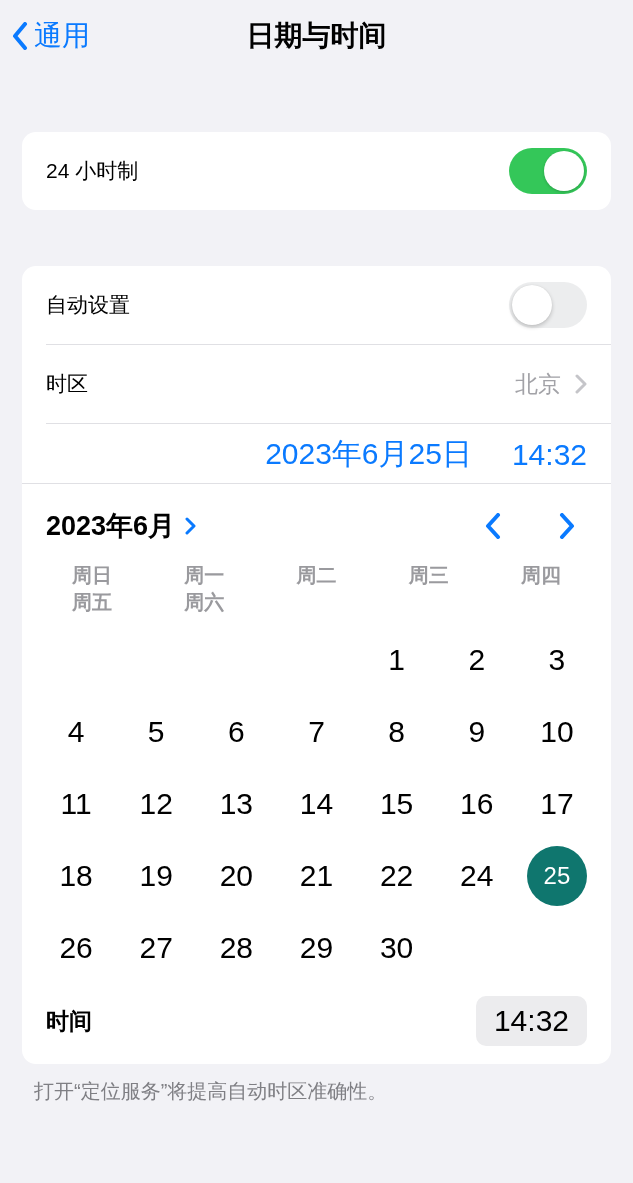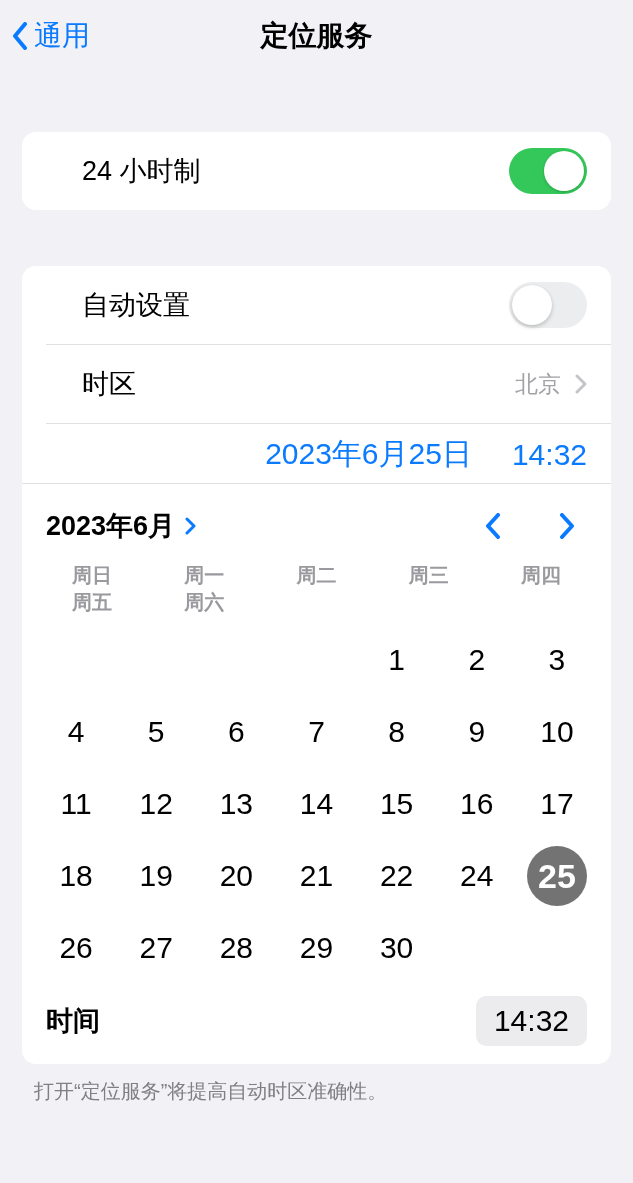--- a/index.html
+++ b/index.html
@@ -66,22 +66,21 @@
       display: flex;
       align-items: center;
       padding: 0 24px;
       height: 80px;
     }
     .group-1 .row {
       height: 78px;
     }
     .row-label {
       flex: 1;
-      font-size: 27px;
-      margin-left: 36px;
+      font-size: 21px;
     }
     .row-separator {
       margin-left: 24px;
       border-bottom: 1px solid #e0e0e4;
     }
     .group-2 .row {
       height: 78px;
     }
 
     .value-gray {
@@ -204,35 +203,35 @@
     .day.empty { pointer-events: none; }
     .day-inner {
       width: 60px;
       height: 60px;
       display: flex;
       align-items: center;
       justify-content: center;
       border-radius: 50%;
     }
     .day.selected .day-inner {
-      background: #737373;
+      background: #0f766e;
       color: #fff;
-      font-weight: 700;
-      font-size: 34px;
+      font-weight: 400;
+      font-size: 24px;
     }
 
     
     .time-row {
       display: flex;
       align-items: center;
       padding: 12px 24px 8px 24px;
     }
     .time-label {
       flex: 1;
-      font-size: 27px;
+      font-size: 23px;
       font-weight: 600;
     }
     .time-value {
       background: #ececee;
       border-radius: 10px;
       padding: 8px 18px;
       font-size: 30px;
     }
 
     
@@ -245,21 +244,21 @@
 </head>
 <body>
 
 <div class="nav">
   <div class="nav-back">
     <svg viewBox="0 0 16 28" fill="none">
       <polyline points="13,2 3,14 13,26" stroke="currentColor" stroke-width="4" stroke-linecap="round" stroke-linejoin="round"></polyline>
     </svg>
     <span>通用</span>
   </div>
-  <div class="nav-title">定位服务</div>
+  <div class="nav-title">日期与时间</div>
 </div>
 
 <div class="group group-1">
   <div class="row">
     <span class="row-label">24 小时制</span>
     <div class="toggle toggle-on">
       <div class="toggle-knob"></div>
     </div>
   </div>
 </div>

